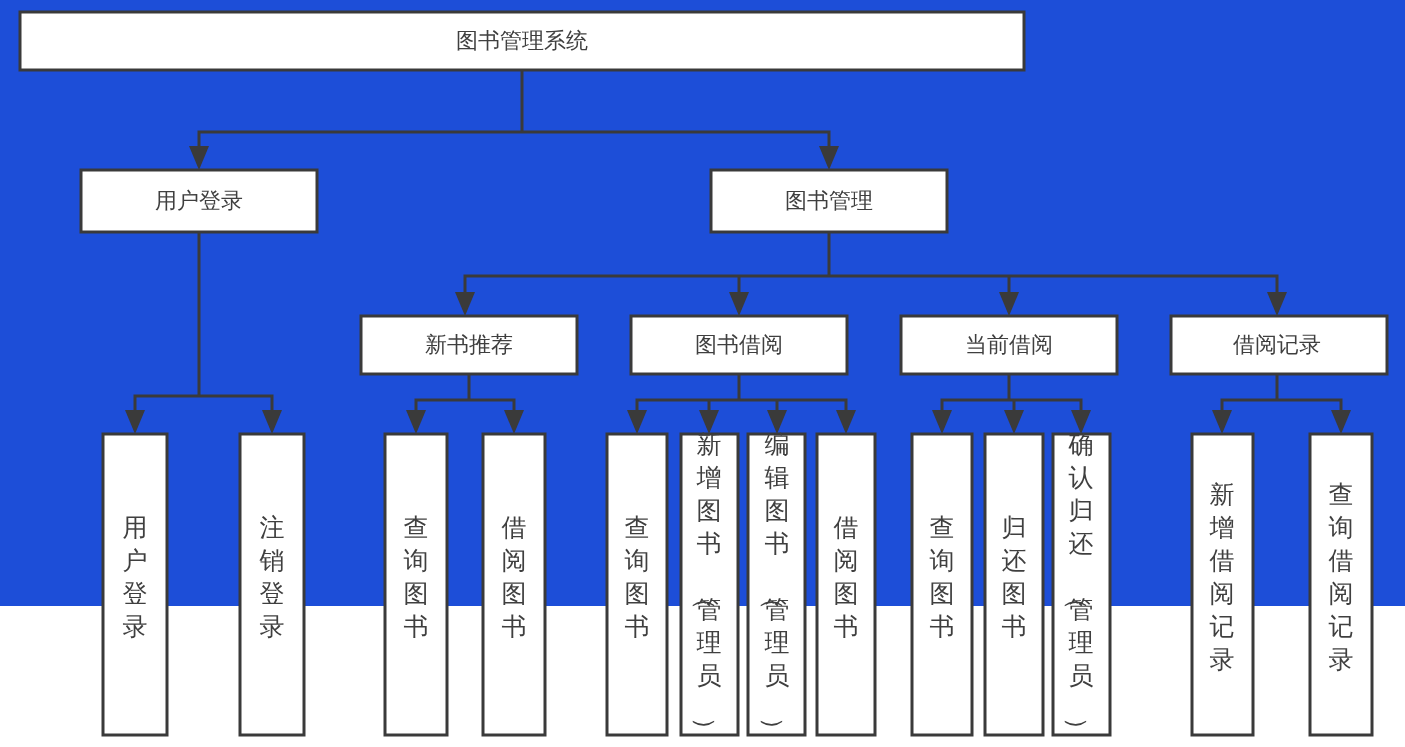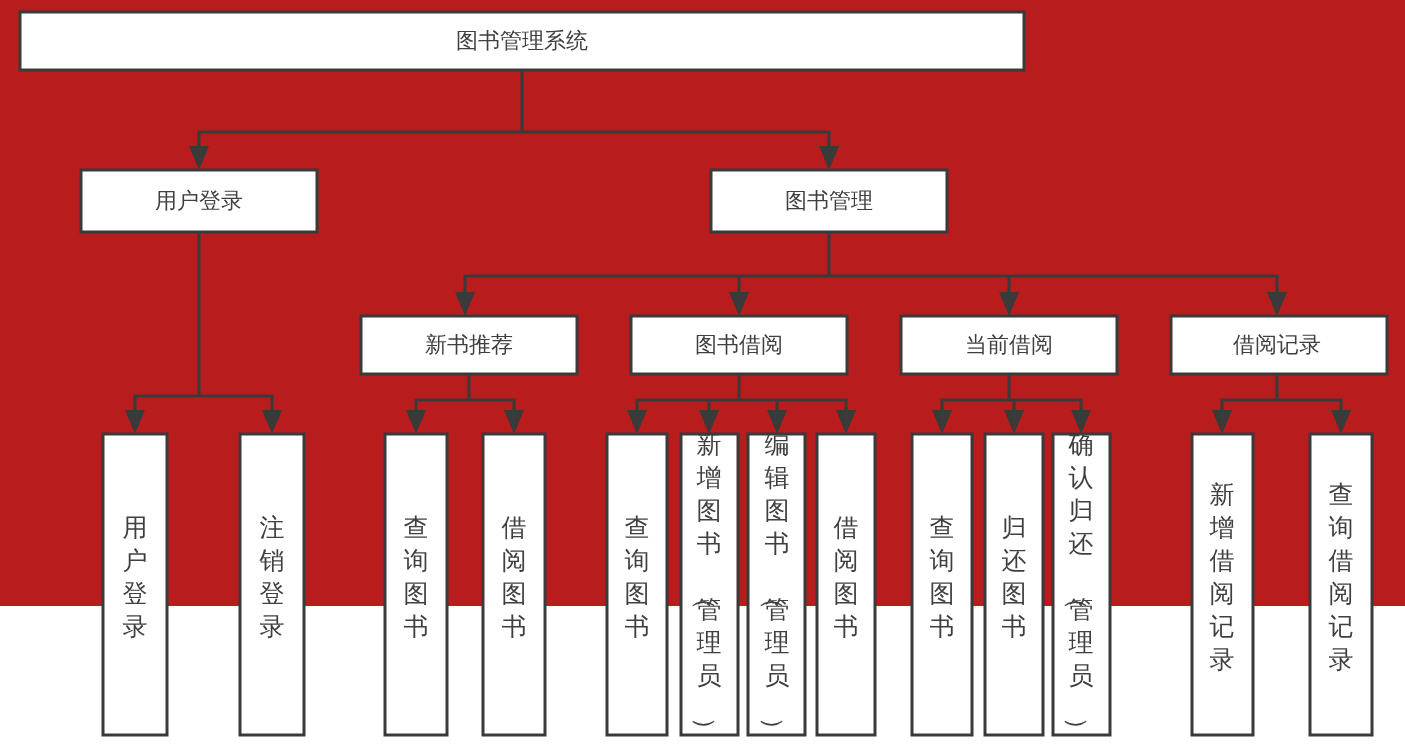--- a/index.html
+++ b/index.html
@@ -1,20 +1,20 @@
 <!DOCTYPE html>
 <html><head>
 <meta charset="utf-8">
 <style>
   html,body{margin:0;padding:0;background:#ffffff;}
   body{
     font-family:"Liberation Sans","DejaVu Sans",sans-serif;
     width:1405px;height:747px;overflow:hidden;
   }
-  #stage{position:relative;width:1405px;height:606px;background:#b91c1c;}
+  #stage{position:relative;width:1405px;height:606px;background:#1d4ed8;}
   svg.chart{position:absolute;left:0;top:0;width:1405px;height:747px;}
   .box-rect{fill:#ffffff;stroke:#3a3a3a;stroke-width:3;}
   .edge{stroke:#3a3a3a;stroke-width:3;fill:none;stroke-linecap:square;}
   .arrowhead{fill:#3a3a3a;stroke:none;}
   .node-label{
     fill:#3f3f3f;
     font-family:"DejaVu Sans","Liberation Sans",sans-serif;
     font-size:22px;
     text-anchor:middle;
     dominant-baseline:middle;

